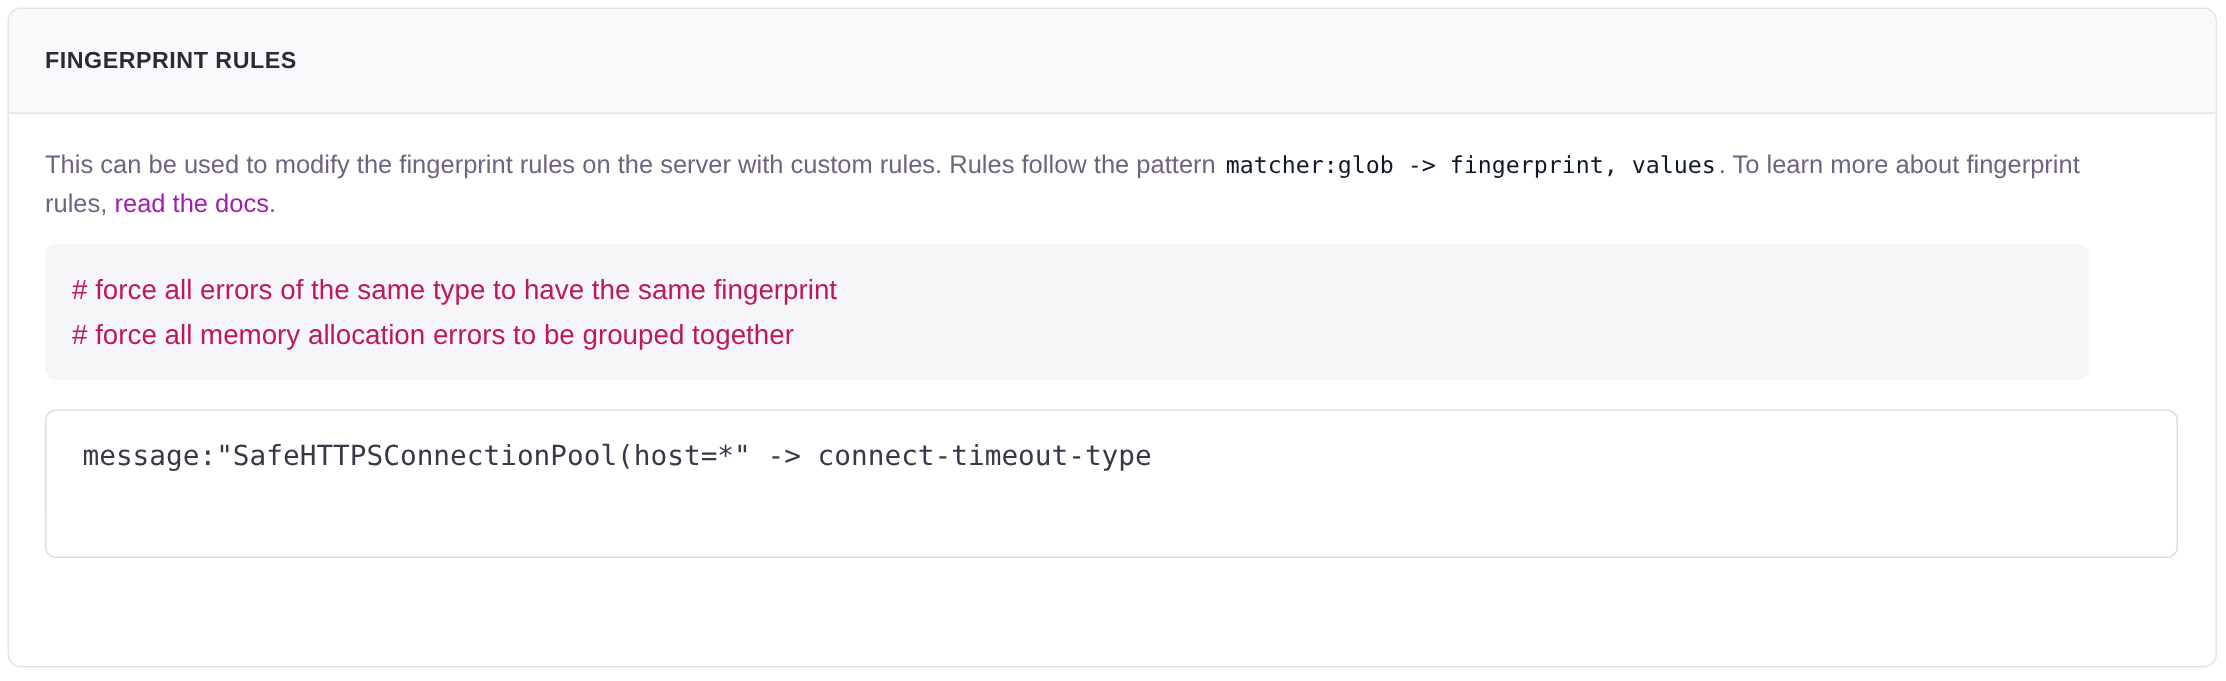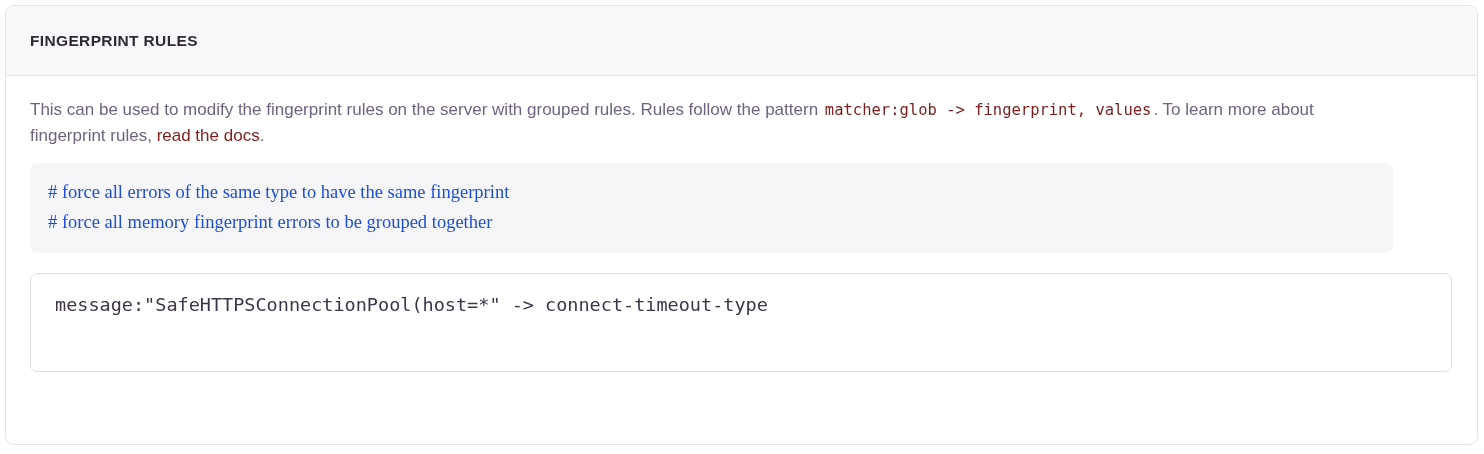--- a/index.html
+++ b/index.html
@@ -55,45 +55,45 @@
     font-size: 17px;
     line-height: 26px;
     color: #6f6382;
     margin: 0 0 14px 0;
     max-width: 1360px;
   }
 
   .inline-code {
     font-family: "DejaVu Sans Mono", "Liberation Mono", monospace;
     font-size: 15.5px;
-    color: #7f1d1d;
+    color: #0f172a;
     white-space: nowrap;
     padding: 0 2px;
   }
 
   .doc-link {
-    color: #7f1d1d;
+    color: #a21caf;
     text-decoration: none;
     cursor: pointer;
   }
 
   .code-block {
     background: #f6f6f9;
     border-radius: 7px;
     padding: 15px 18px 16px 18px;
     margin: 0 0 20px 0;
     width: 1363px;
     box-sizing: border-box;
   }
 
   .code-line {
-    font-family: Liberation Serif, serif;
+    font-family: Liberation Sans, sans-serif;
     font-size: 18.5px;
     line-height: 29.5px;
-    color: #1d4ed8;
+    color: #be185d;
     white-space: pre;
   }
 
   .rules-input {
     display: block;
     width: 1422px;
     height: 99px;
     box-sizing: border-box;
     background: #ffffff;
     border: 1px solid #dedce7;
@@ -114,26 +114,26 @@
 
 <div class="panel">
 
   <div class="panel-header">
     <div class="panel-title">FINGERPRINT RULES</div>
   </div>
 
   <div class="panel-body">
 
     <p class="description">
-      <span>This can be used to modify the fingerprint rules on the server with grouped rules. Rules follow the pattern</span>
+      <span>This can be used to modify the fingerprint rules on the server with custom rules. Rules follow the pattern</span>
       <span class="inline-code">matcher:glob -&gt; fingerprint, values</span><span>. To learn more about fingerprint rules,</span>
       <a class="doc-link">read the docs</a><span>.</span>
     </p>
 
     <div class="code-block">
       <div class="code-line"># force all errors of the same type to have the same fingerprint</div>
-      <div class="code-line"># force all memory fingerprint errors to be grouped together</div>
+      <div class="code-line"># force all memory allocation errors to be grouped together</div>
     </div>
 
     <textarea class="rules-input" spellcheck="false" placeholder="" style="">message:"SafeHTTPSConnectionPool(host=*" -&gt; connect-timeout-type</textarea>
 
   </div>
 </div>
 
 </body></html>

